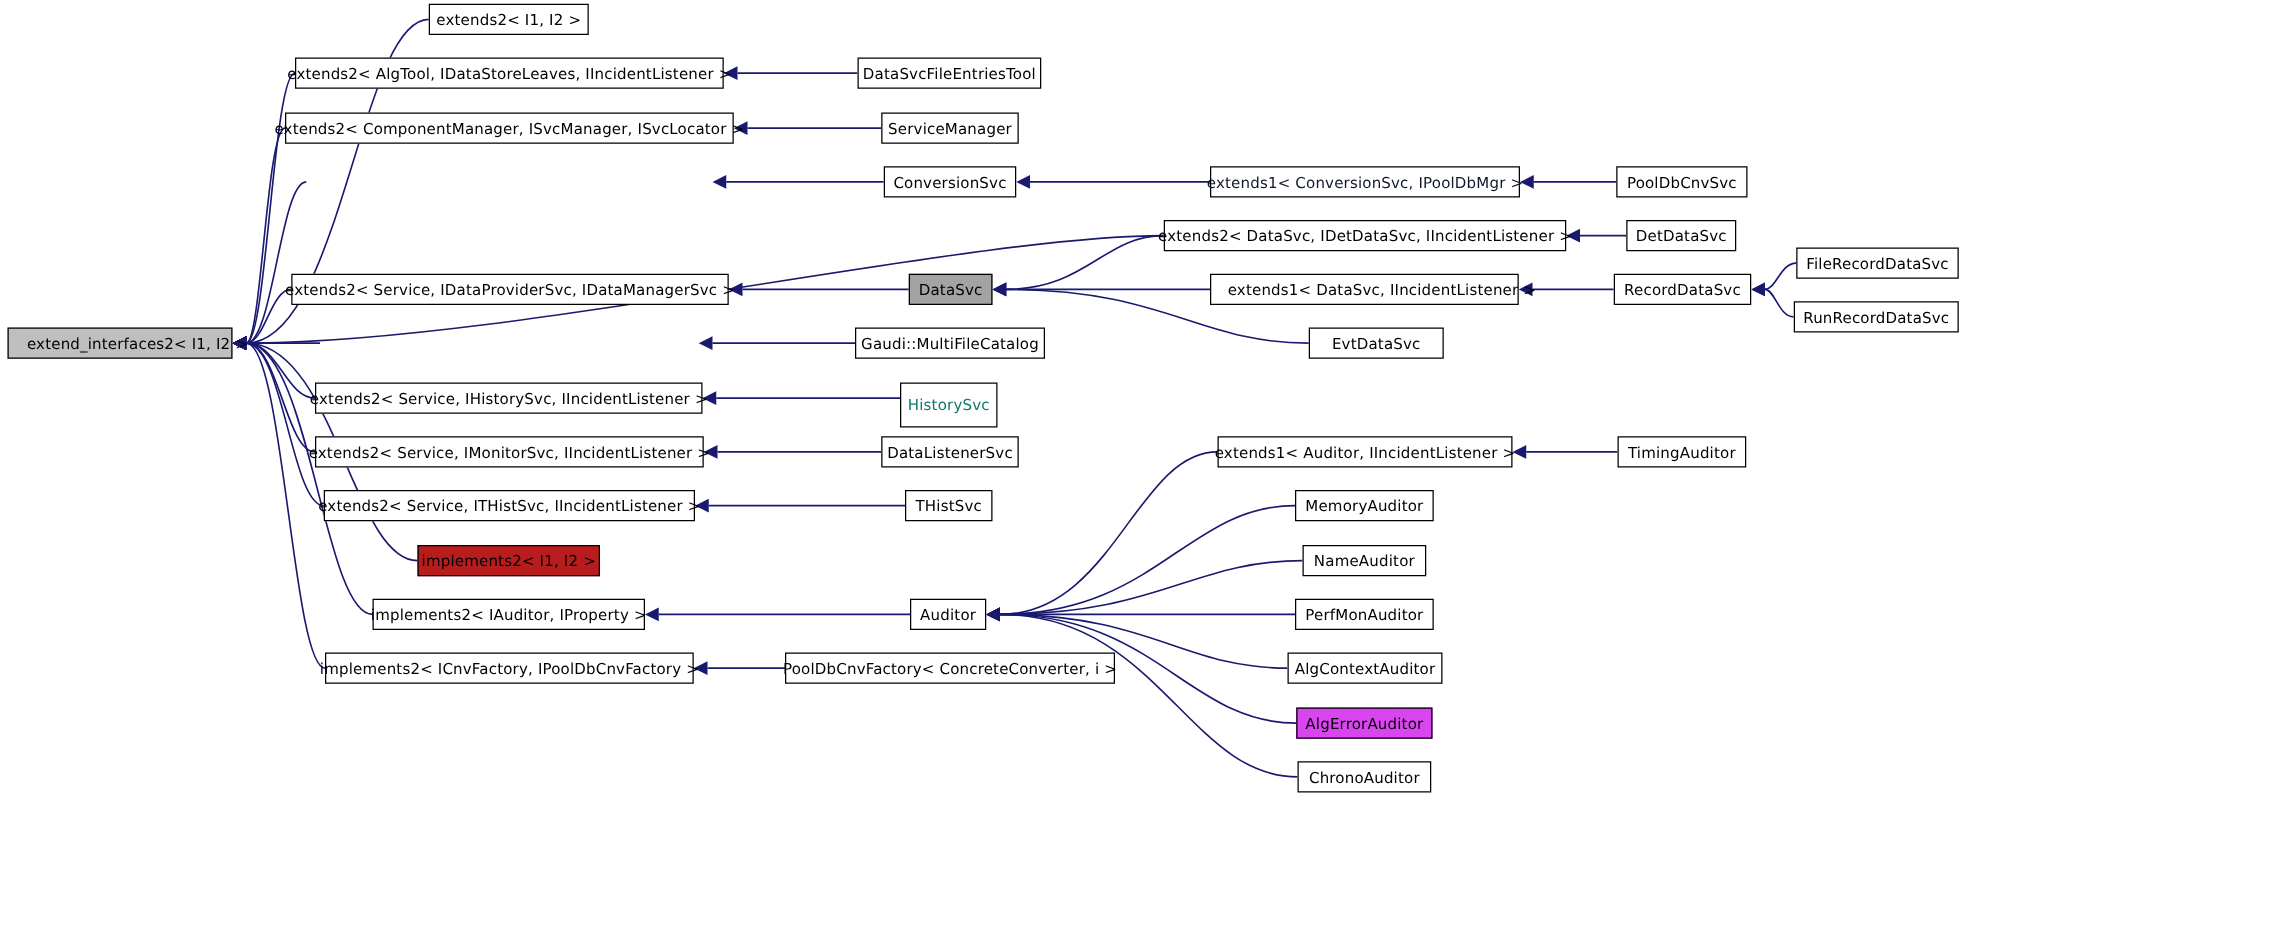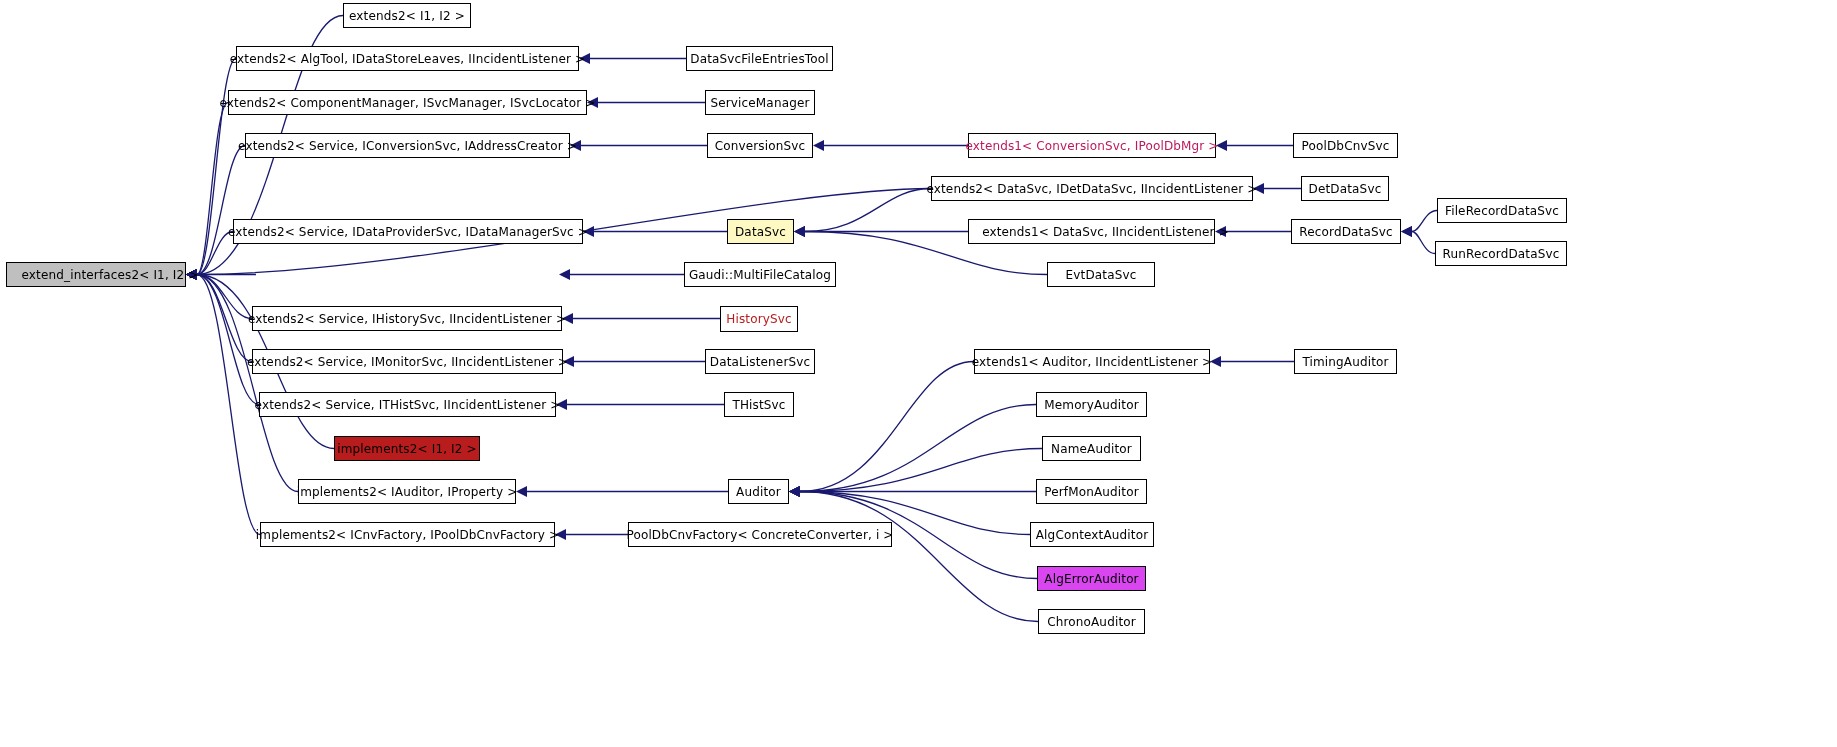--- a/index.html
+++ b/index.html
@@ -126,39 +126,38 @@
       <polygon points="789,491.5 800,486 800,497" fill="#191970"></polygon>
       <path d="M 1038 621.5 C 950.85 621.5, 925.95 491.5, 800 491.5" fill="none" stroke="#191970" stroke-width="1.3"></path>
       <polygon points="789,491.5 800,486 800,497" fill="#191970"></polygon>
       <path d="M 1294 361.5 L 1221 361.5" fill="none" stroke="#191970" stroke-width="1.3"></path>
       <polygon points="1210,361.5 1221,356 1221,367" fill="#191970"></polygon>
     </svg>
 <div class="node root" style="left: 6px; top: 262px; width: 180px; height: 25px; border-color: rgb(0, 0, 0); background: rgb(191, 191, 191); color: rgb(0, 0, 0);">extend_interfaces2&lt; I1, I2 &gt;</div>
     <div class="node" style="left: 343px; top: 3px; width: 128px; height: 25px; border-color: rgb(0, 0, 0); background: rgb(255, 255, 255); color: rgb(0, 0, 0);">extends2&lt; I1, I2 &gt;</div>
     <div class="node" style="left: 236px; top: 46px; width: 343px; height: 25px; border-color: rgb(0, 0, 0); background: rgb(255, 255, 255); color: rgb(0, 0, 0);">extends2&lt; AlgTool, IDataStoreLeaves, IIncidentListener &gt;</div>
     <div class="node" style="left: 228px; top: 90px; width: 359px; height: 25px; border-color: rgb(0, 0, 0); background: rgb(255, 255, 255); color: rgb(0, 0, 0);">extends2&lt; ComponentManager, ISvcManager, ISvcLocator &gt;</div>
-    <div class="node" style="left: 245px; top: 133px; width: 325px; height: 25px; border-color: rgb(0, 0, 0); background: rgb(255, 255, 255); color: rgb(0, 0, 0);">extends2&lt; Service, IConversionSvc, IAddressCreator &gt;</div>
     <div class="node" style="left: 233px; top: 219px; width: 350px; height: 25px; border-color: rgb(0, 0, 0); background: rgb(255, 255, 255); color: rgb(0, 0, 0);">extends2&lt; Service, IDataProviderSvc, IDataManagerSvc &gt;</div>
     <div class="node" style="left: 252px; top: 306px; width: 310px; height: 25px; border-color: rgb(0, 0, 0); background: rgb(255, 255, 255); color: rgb(0, 0, 0);">extends2&lt; Service, IHistorySvc, IIncidentListener &gt;</div>
     <div class="node" style="left: 252px; top: 349px; width: 311px; height: 25px; border-color: rgb(0, 0, 0); background: rgb(255, 255, 255); color: rgb(0, 0, 0);">extends2&lt; Service, IMonitorSvc, IIncidentListener &gt;</div>
     <div class="node" style="left: 259px; top: 392px; width: 297px; height: 25px; border-color: rgb(0, 0, 0); background: rgb(255, 255, 255); color: rgb(0, 0, 0);">extends2&lt; Service, ITHistSvc, IIncidentListener &gt;</div>
     <div class="node" style="left: 334px; top: 436px; width: 146px; height: 25px; border-color: rgb(0, 0, 0); background: #b91c1c; color: rgb(0, 0, 0);">implements2&lt; I1, I2 &gt;</div>
     <div class="node" style="left: 298px; top: 479px; width: 218px; height: 25px; border-color: rgb(0, 0, 0); background: rgb(255, 255, 255); color: rgb(0, 0, 0);">implements2&lt; IAuditor, IProperty &gt;</div>
     <div class="node" style="left: 260px; top: 522px; width: 295px; height: 25px; border-color: rgb(0, 0, 0); background: rgb(255, 255, 255); color: rgb(0, 0, 0);">implements2&lt; ICnvFactory, IPoolDbCnvFactory &gt;</div>
     <div class="node" style="left: 686px; top: 46px; width: 147px; height: 25px; border-color: rgb(0, 0, 0); background: rgb(255, 255, 255); color: rgb(0, 0, 0);">DataSvcFileEntriesTool</div>
     <div class="node" style="left: 705px; top: 90px; width: 110px; height: 25px; border-color: rgb(0, 0, 0); background: rgb(255, 255, 255); color: rgb(0, 0, 0);">ServiceManager</div>
     <div class="node" style="left: 707px; top: 133px; width: 106px; height: 25px; border-color: rgb(0, 0, 0); background: rgb(255, 255, 255); color: rgb(0, 0, 0);">ConversionSvc</div>
-    <div class="node" style="left: 727px; top: 219px; width: 67px; height: 25px; border-color: rgb(0, 0, 0); background: #fef9c3; color: rgb(0, 0, 0);">DataSvc</div>
+    <div class="node" style="left: 727px; top: 219px; width: 67px; height: 25px; border-color: rgb(0, 0, 0); background: #a3a3a3; color: rgb(0, 0, 0);">DataSvc</div>
     <div class="node" style="left: 684px; top: 262px; width: 152px; height: 25px; border-color: rgb(0, 0, 0); background: rgb(255, 255, 255); color: rgb(0, 0, 0);">Gaudi::MultiFileCatalog</div>
-    <div class="node" style="left: 720px; top: 306px; width: 78px; height: 26px; border-color: rgb(0, 0, 0); background: rgb(255, 255, 255); color: #b91c1c;">HistorySvc</div>
+    <div class="node" style="left: 720px; top: 306px; width: 78px; height: 36px; border-color: rgb(0, 0, 0); background: rgb(255, 255, 255); color: #0f766e;">HistorySvc</div>
     <div class="node" style="left: 705px; top: 349px; width: 110px; height: 25px; border-color: rgb(0, 0, 0); background: rgb(255, 255, 255); color: rgb(0, 0, 0);">DataListenerSvc</div>
     <div class="node" style="left: 724px; top: 392px; width: 70px; height: 25px; border-color: rgb(0, 0, 0); background: rgb(255, 255, 255); color: rgb(0, 0, 0);">THistSvc</div>
     <div class="node" style="left: 728px; top: 479px; width: 61px; height: 25px; border-color: rgb(0, 0, 0); background: rgb(255, 255, 255); color: rgb(0, 0, 0);">Auditor</div>
     <div class="node" style="left: 628px; top: 522px; width: 264px; height: 25px; border-color: rgb(0, 0, 0); background: rgb(255, 255, 255); color: rgb(0, 0, 0);">PoolDbCnvFactory&lt; ConcreteConverter, i &gt;</div>
-    <div class="node" style="left: 968px; top: 133px; width: 248px; height: 25px; border-color: rgb(0, 0, 0); background: rgb(255, 255, 255); color: #be185d;">extends1&lt; ConversionSvc, IPoolDbMgr &gt;</div>
+    <div class="node" style="left: 968px; top: 133px; width: 248px; height: 25px; border-color: rgb(0, 0, 0); background: rgb(255, 255, 255); color: #0f172a;">extends1&lt; ConversionSvc, IPoolDbMgr &gt;</div>
     <div class="node" style="left: 931px; top: 176px; width: 322px; height: 25px; border-color: rgb(0, 0, 0); background: rgb(255, 255, 255); color: rgb(0, 0, 0);">extends2&lt; DataSvc, IDetDataSvc, IIncidentListener &gt;</div>
     <div class="node" style="left: 968px; top: 219px; width: 247px; height: 25px; border-color: rgb(0, 0, 0); background: rgb(255, 255, 255); color: rgb(0, 0, 0); padding-left: 28px;">extends1&lt; DataSvc, IIncidentListener &gt;</div>
     <div class="node" style="left: 1047px; top: 262px; width: 108px; height: 25px; border-color: rgb(0, 0, 0); background: rgb(255, 255, 255); color: rgb(0, 0, 0);">EvtDataSvc</div>
     <div class="node" style="left: 974px; top: 349px; width: 236px; height: 25px; border-color: rgb(0, 0, 0); background: rgb(255, 255, 255); color: rgb(0, 0, 0);">extends1&lt; Auditor, IIncidentListener &gt;</div>
     <div class="node" style="left: 1036px; top: 392px; width: 111px; height: 25px; border-color: rgb(0, 0, 0); background: rgb(255, 255, 255); color: rgb(0, 0, 0);">MemoryAuditor</div>
     <div class="node" style="left: 1042px; top: 436px; width: 99px; height: 25px; border-color: rgb(0, 0, 0); background: rgb(255, 255, 255); color: rgb(0, 0, 0);">NameAuditor</div>
     <div class="node" style="left: 1036px; top: 479px; width: 111px; height: 25px; border-color: rgb(0, 0, 0); background: rgb(255, 255, 255); color: rgb(0, 0, 0);">PerfMonAuditor</div>
     <div class="node" style="left: 1030px; top: 522px; width: 124px; height: 25px; border-color: rgb(0, 0, 0); background: rgb(255, 255, 255); color: rgb(0, 0, 0);">AlgContextAuditor</div>
     <div class="node" style="left: 1037px; top: 566px; width: 109px; height: 25px; border-color: rgb(0, 0, 0); background: #d946ef; color: rgb(0, 0, 0);">AlgErrorAuditor</div>
     <div class="node" style="left: 1038px; top: 609px; width: 107px; height: 25px; border-color: rgb(0, 0, 0); background: rgb(255, 255, 255); color: rgb(0, 0, 0);">ChronoAuditor</div>

